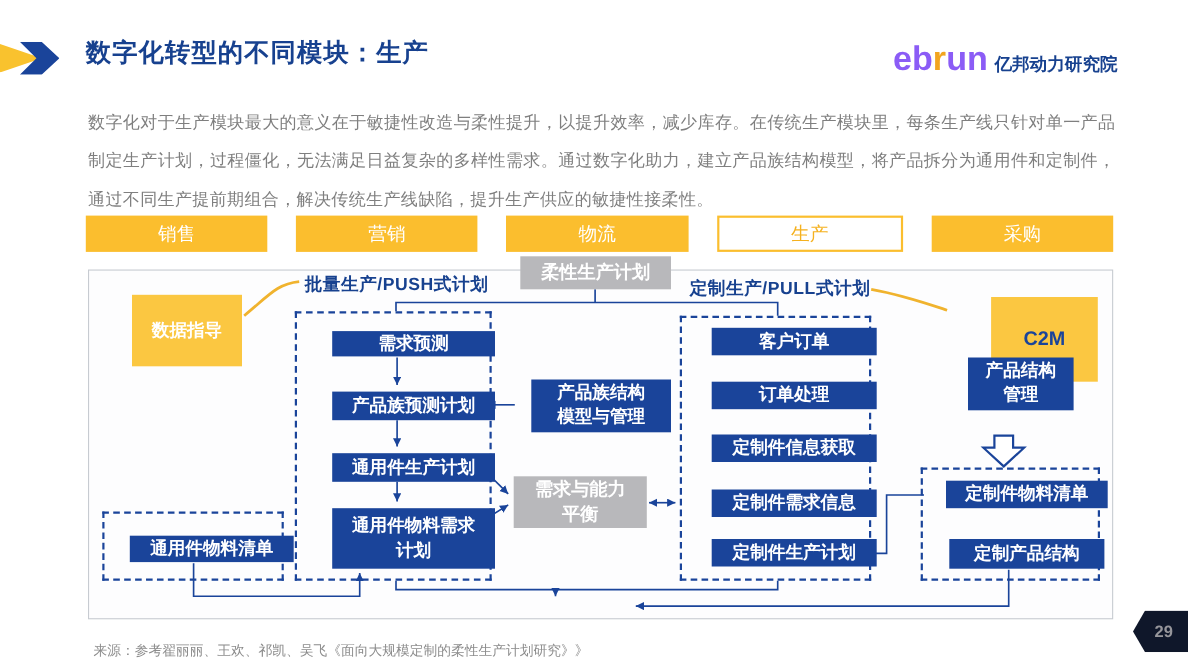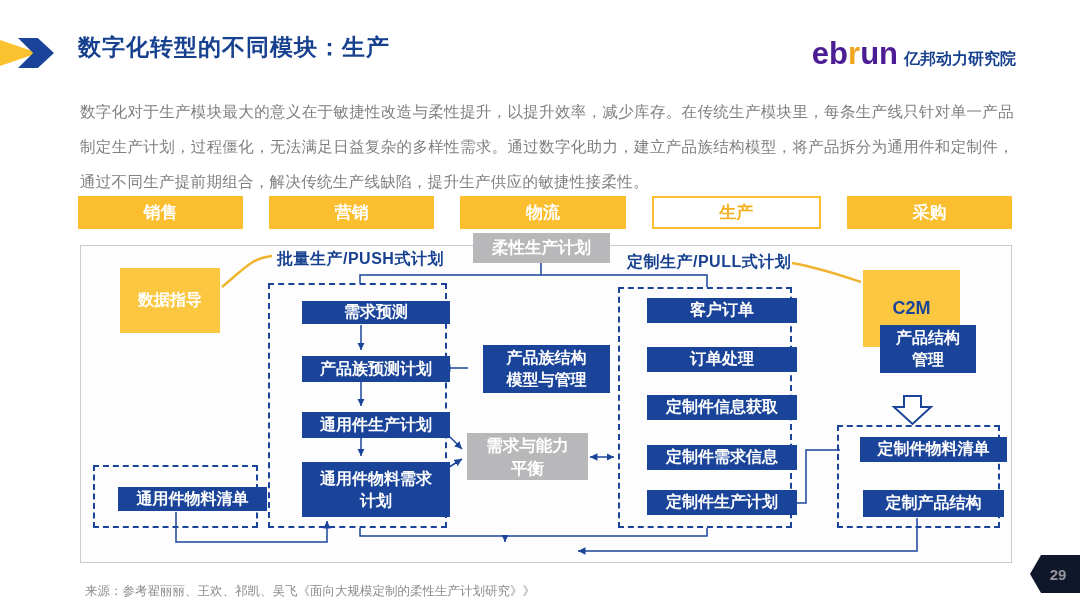--- a/index.html
+++ b/index.html
@@ -7,31 +7,31 @@
   .slide{position:relative;width:1080px;height:608px;background:#ffffff;overflow:hidden;}
 
   
   .hdr-ico{position:absolute;top:38px;left:0;width:56px;height:30px;}
   .hdr-ico .ytri{position:absolute;left:0;top:2px;width:38px;height:26px;background:#F9C22E;
     clip-path:polygon(0 0,100% 50%,0 100%);}
   .hdr-ico .ntri{position:absolute;left:18px;top:0;width:36px;height:30px;background:#1A449A;
     clip-path:polygon(0 0,55% 0,100% 50%,55% 100%,0 100%,42% 50%);}
   .title{position:absolute;left:78px;top:32px;font-size:23px;font-weight:bold;color:#17418F;letter-spacing:1px;}
   .logo{position:absolute;right:64px;top:36px;display:flex;align-items:baseline;}
-  .logo .eb{font-size:31px;font-weight:bold;color:#4c1d95;letter-spacing:0;}
+  .logo .eb{font-size:31px;font-weight:bold;color:#8b5cf6;letter-spacing:0;}
   .logo .r{font-size:31px;font-weight:bold;color:#F2A51F;}
   .logo .suffix{font-size:16px;font-weight:bold;color:#17418F;margin-left:6px;}
 
   
   .intro{position:absolute;left:80px;top:94px;width:934px;font-size:15.5px;color:#7F7F7F;
     line-height:35px;text-align:justify;letter-spacing:0.3px;}
 
   
   .tabs{position:absolute;left:78px;top:196px;width:934px;display:flex;gap:26px;}
-  .tab{flex:1;height:33px;line-height:33px;text-align:center;font-size:17px;font-weight:bold;
+  .tab{flex:1;height:33px;line-height:33px;text-align:center;font-size:17px;font-weight:normal;
     background:#FBBE2E;color:#ffffff;box-sizing:border-box;cursor:pointer;}
   .tab.active{background:#ffffff;color:#F5B11F;border:2px solid #FBBE2E;line-height:29px;}
 
   
   .frame{position:absolute;left:80px;top:245px;width:932px;height:318px;
     border:1.5px solid #C7CBD1;background:#FDFDFE;box-sizing:border-box;}
 
   svg.wires{position:absolute;left:0;top:0;width:1080px;height:608px;pointer-events:none;z-index:1;}
 
   .node{position:absolute;display:flex;align-items:center;justify-content:center;text-align:center;
@@ -109,21 +109,21 @@
     </g>
     <polygon points="904,396 921,396 921,407 931,407 912.5,424 894,407 904,407" fill="#ffffff" stroke="#1A449A" stroke-width="2"></polygon>
   </svg>
 
   <div class="node gbox" style="left:473px;top:233px;width:137px;height:30px;">柔性生产计划</div>
 
   <div class="seclabel" style="left:277px;top:249px;">批量生产/PUSH式计划</div>
   <div class="seclabel" style="left:627px;top:252px;">定制生产/PULL式计划</div>
 
   <div class="node ybox" style="left:120px;top:268px;width:100px;height:65px;">数据指导</div>
-  <div class="node ybox c2m-text" style="left:863px;top:270px;width:97px;height:77px;">C2M</div>
+  <div class="node ybox c2m-text" style="left:901px;top:270px;width:97px;height:77px;">C2M</div>
 
   <div class="dashc" style="left:268px;top:283px;width:179px;height:245px;"></div>
   <div class="node nbox" style="left:287px;top:301px;width:148px;height:23px;">需求预测</div>
   <div class="node nbox" style="left:287px;top:356px;width:148px;height:26px;">产品族预测计划</div>
   <div class="node nbox" style="left:287px;top:412px;width:148px;height:26px;">通用件生产计划</div>
   <div class="node nbox ml" style="left:287px;top:462px;width:148px;height:55px;">通用件物料需求
 计划</div>
 
   <div class="node nbox ml" style="left:468px;top:345px;width:127px;height:48px;">产品族结构
 模型与管理</div>

